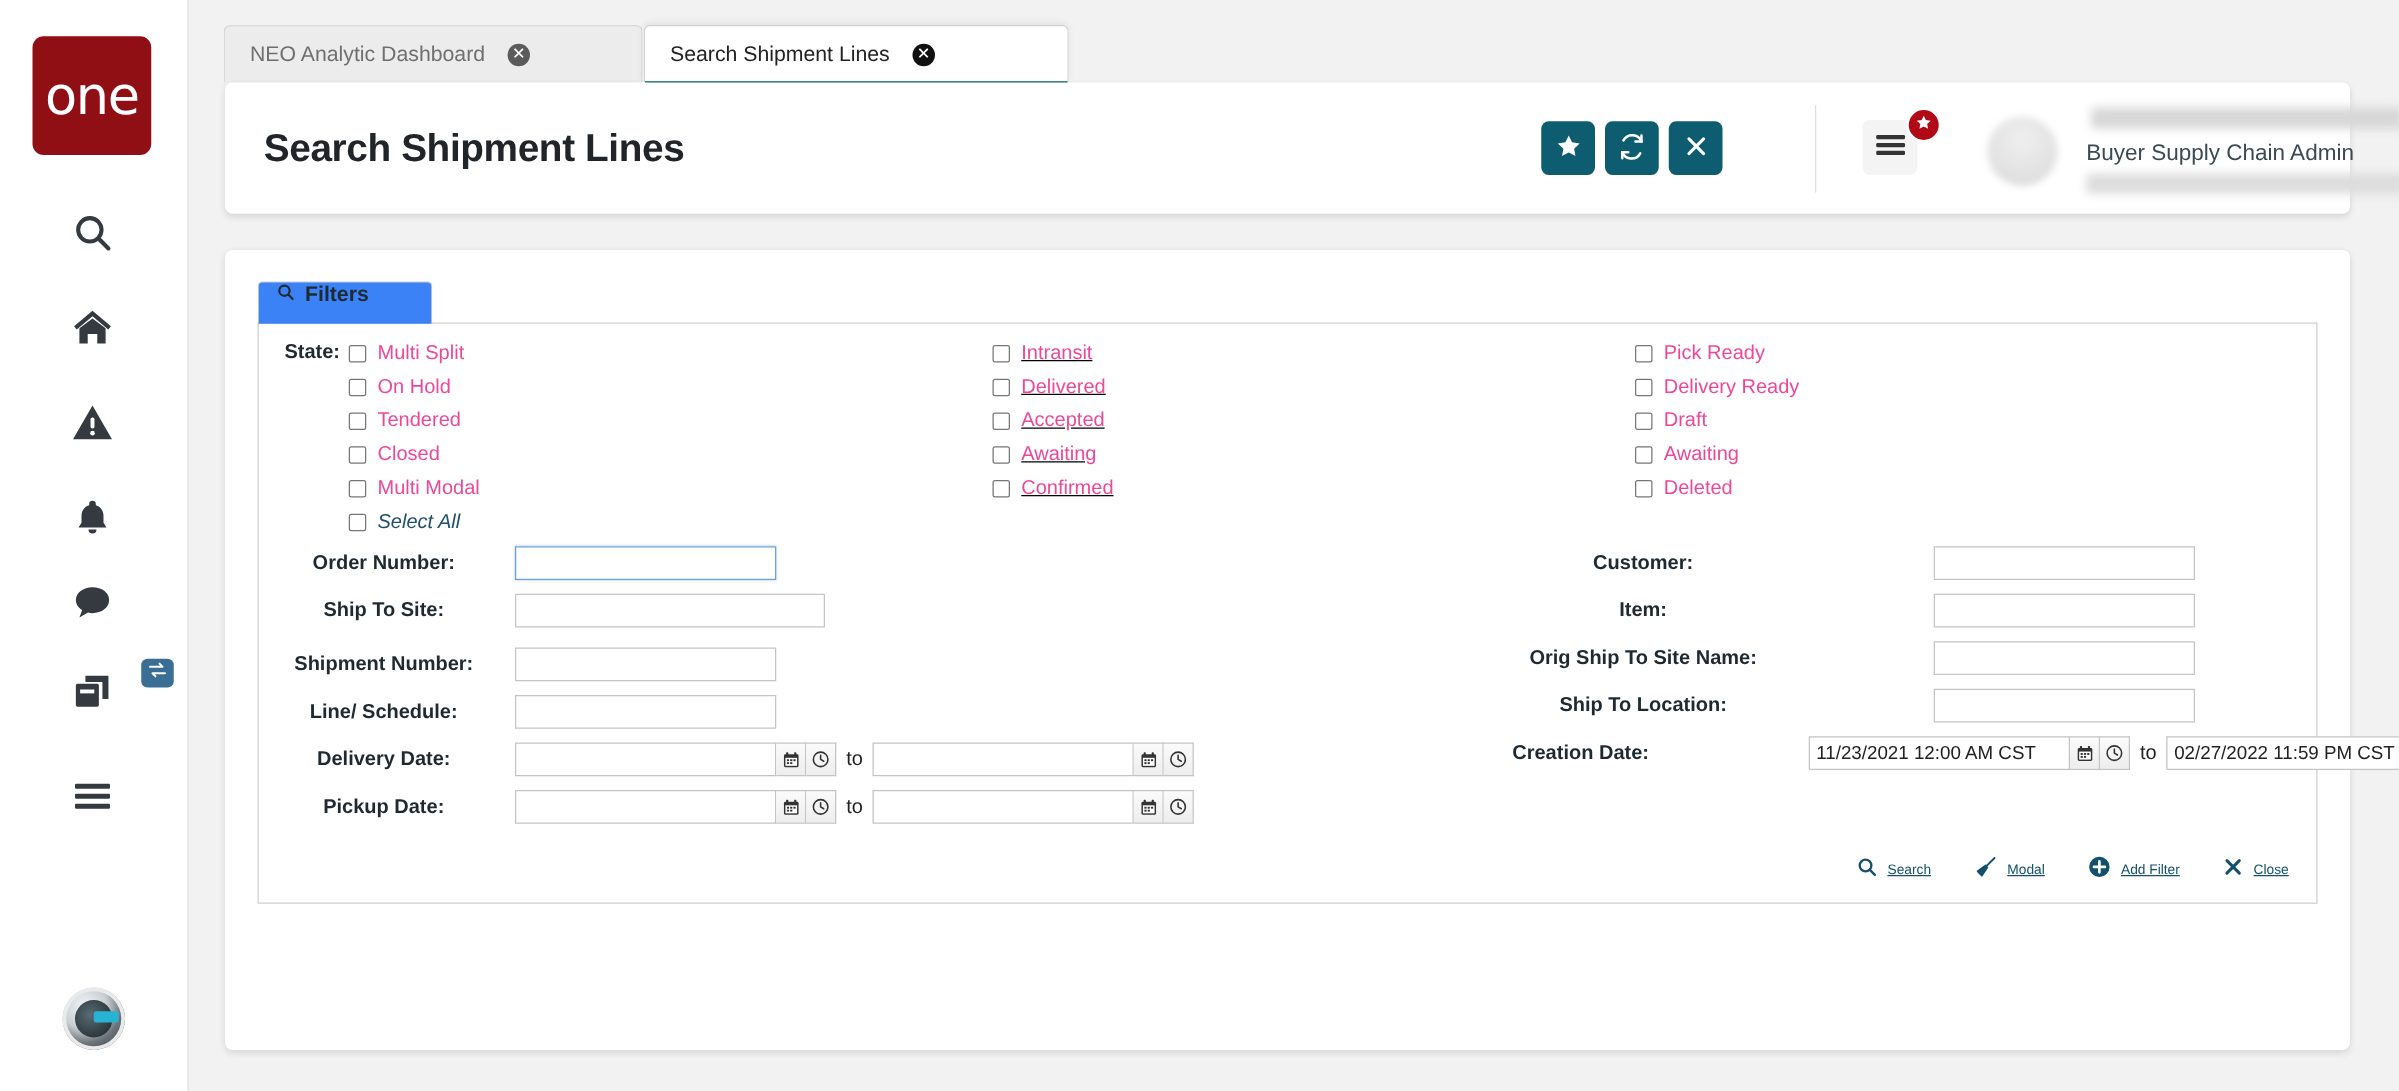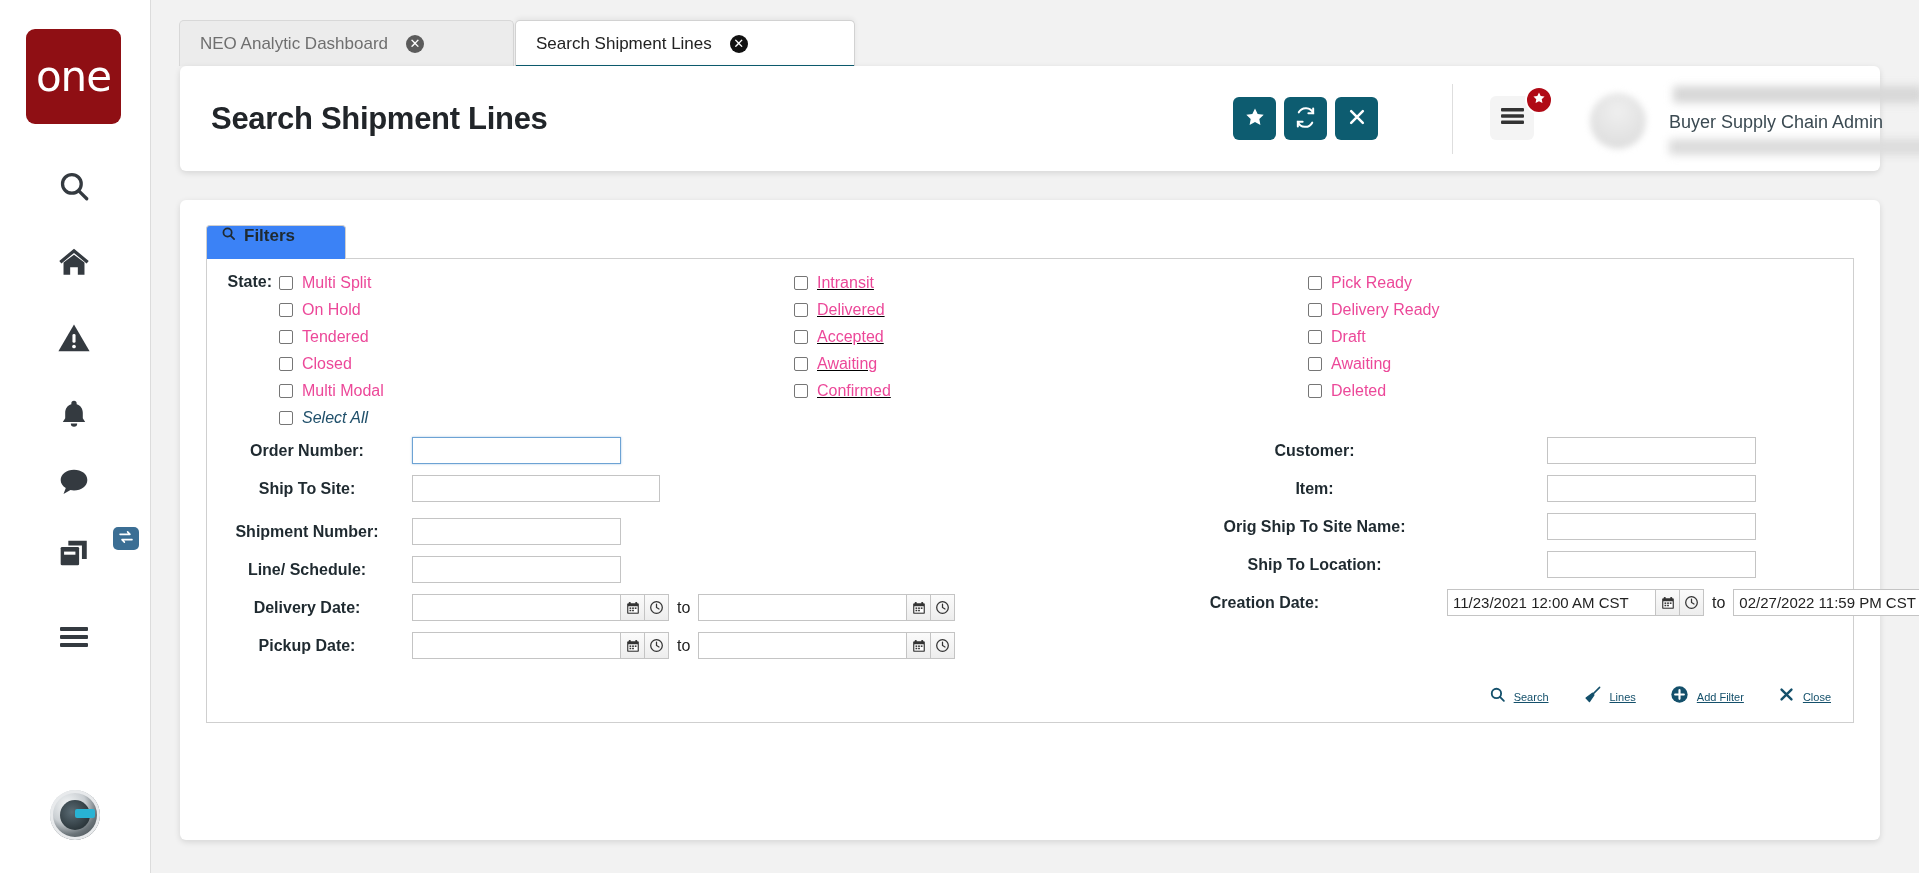--- a/index.html
+++ b/index.html
@@ -682,21 +682,21 @@
           </span>
           <span class="txt">Search</span>
         </div>
         <div class="action">
           <span>
             <svg width="19" height="19" viewBox="0 0 24 24" fill="none" stroke="#14506b" stroke-width="1.9" stroke-linecap="round" stroke-linejoin="round">
               <path d="M21 3L12.5 11.5"></path>
                 <path d="M12 10.5 4 16.5l4.2 4.2 5.4-8z" fill="#14506b"></path>
             </svg>
           </span>
-          <span class="txt">Lines</span>
+          <span class="txt">Modal</span>
         </div>
         <div class="action">
           <span>
             <svg width="19" height="19" viewBox="0 0 24 24">
                 <circle cx="12" cy="12" r="10.3" fill="#14506b"></circle>
                 <path d="M12 6.5v11M6.5 12h11" stroke="#fff" stroke-width="2.7" stroke-linecap="round"></path>
               </svg>
           </span>
           <span class="txt">Add Filter</span>
         </div>

